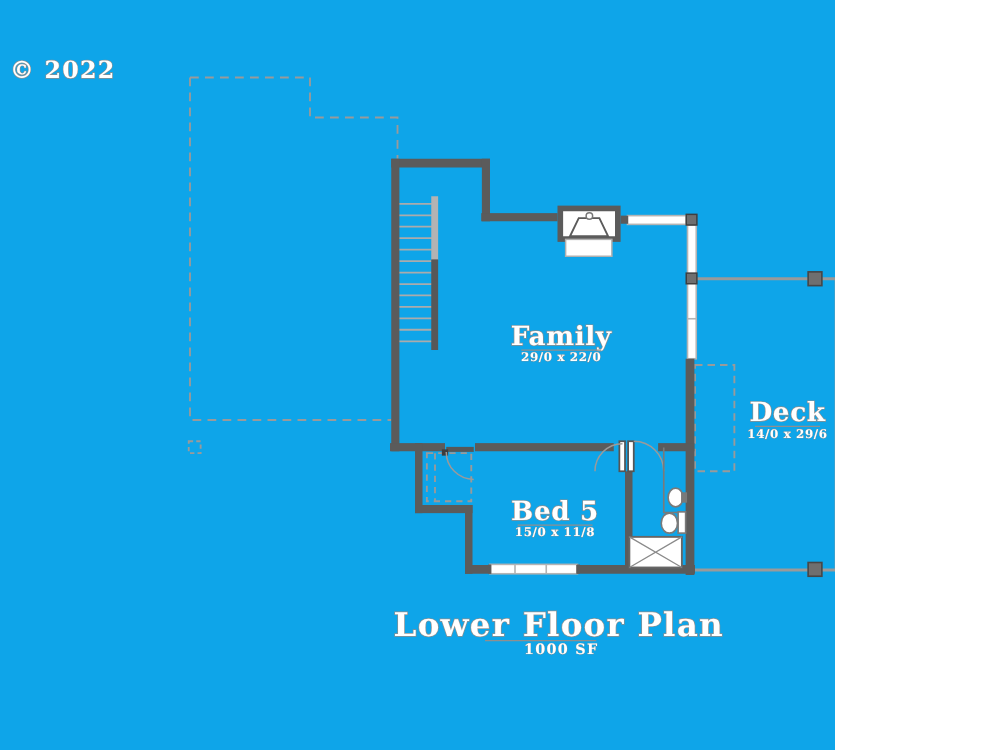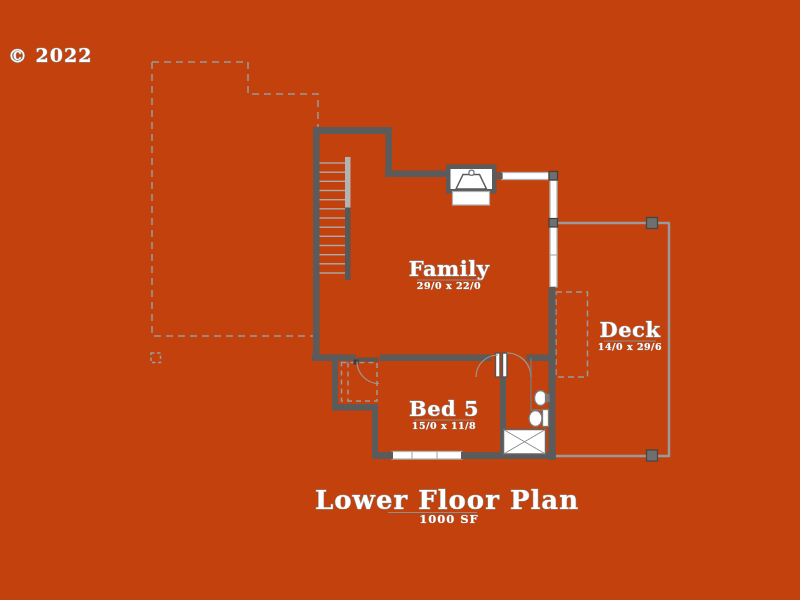--- a/index.html
+++ b/index.html
@@ -1,16 +1,16 @@
 <!DOCTYPE html>
 <html><head>
 <meta charset="utf-8">
 <style>
   html,body{margin:0;padding:0;background:#ffffff;}
-  #canvas{position:relative;width:800px;height:600px;background:#c2410c;overflow:hidden;
+  #canvas{position:relative;width:668px;height:600px;background:#0ea5e9;overflow:hidden;
           font-family:"DejaVu Serif", serif;}
   svg{display:block;}
   .engraved{fill:#ffffff;stroke:#8f8f8f;paint-order:stroke fill;font-family:"DejaVu Serif",serif;font-weight:bold;}
   .room-name{font-size:21px;stroke-width:1.1px;letter-spacing:0.5px;}
   .room-dims{font-size:9.5px;stroke-width:0.55px;letter-spacing:0.5px;}
   .plan-title{font-size:26px;stroke-width:1.15px;letter-spacing:1px;}
   .plan-area{font-size:11.5px;stroke-width:0.55px;letter-spacing:1px;}
   .copyright{font-size:19px;stroke-width:1px;letter-spacing:1px;}
 </style>
 </head>

